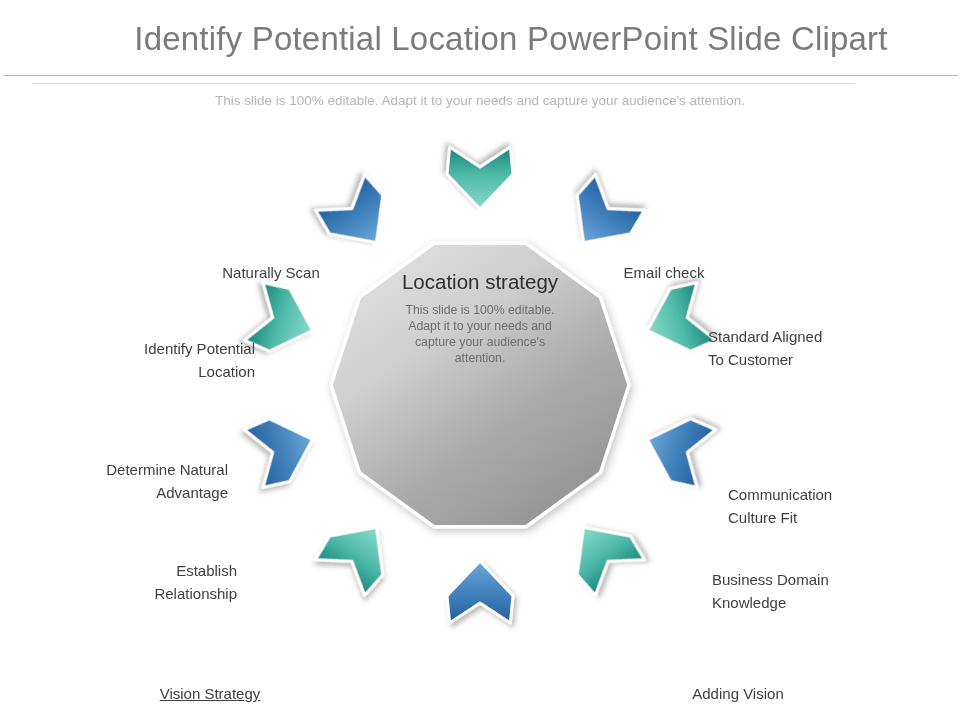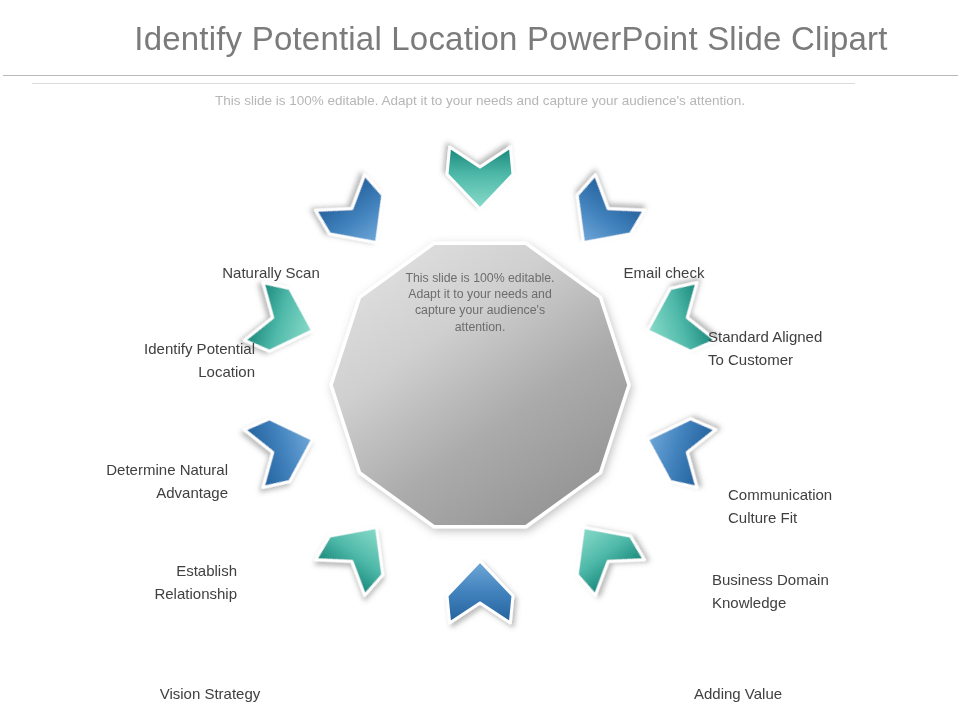--- a/index.html
+++ b/index.html
@@ -187,35 +187,36 @@
             <polygon points="0,0 -33,34.720000000000006 -30.360000000000003,62 0,42 30.360000000000003,62 33,34.720000000000006" fill="url(#gradBlue)" stroke="#ffffff" stroke-width="3" stroke-linejoin="round"></polygon>
           </g>
         </g>
 
       <g filter="url(#centerShadow)">
         <polygon id="center-poly" fill="url(#gradCenter)" stroke="#ffffff" stroke-width="3.5" stroke-linejoin="round" points="271.04,83.29 345.54,137.42 374.00,225.00 345.54,312.58 271.04,366.71 178.96,366.71 104.46,312.58 76.00,225.00 104.46,137.42 178.96,83.29"></polygon>
       </g>
     </svg>
 
     <div id="center-text">
+      <div id="center-heading">Location strategy</div>
       <div id="center-body">This slide is 100% editable. Adapt it to your needs and capture your audience's attention.</div>
     </div>
   </div>
 
   <div id="label-layer">
       <div class="label ctr" style="top: 142px; left: 171px; width: 200px;">Naturally  Scan</div>
       <div class="label ctr" style="top: 142px; left: 564px; width: 200px;">Email check</div>
       <div class="label left" style="top: 218px; left: -5px; width: 260px; padding-right: 0px;">Identify Potential
 Location</div>
       <div class="label right" style="top: 206px; left: 708px;">Standard Aligned
 To Customer</div>
       <div class="label left" style="top: 339px; left: -32px; width: 260px; padding-right: 0px;">Determine Natural
 Advantage</div>
       <div class="label right" style="top: 352px; left: 728px; margin-top: 12px;">Communication
 Culture Fit</div>
       <div class="label left" style="top: 440px; left: -23px; width: 260px; padding-right: 0px;">Establish
 Relationship</div>
       <div class="label right" style="top: 449px; left: 712px;">Business Domain
 Knowledge</div>
-      <div class="label ctr" style="top: 563px; left: 110px; width: 200px;">Vision Strategy</div>
-      <div class="label ctr" style="top: 563px; left: 638px; width: 200px;">Adding Value</div>
+      <div class="label ctr" style="top: 563px; left: 110px; width: 200px; text-decoration: underline;">Vision Strategy</div>
+      <div class="label ctr" style="top: 563px; left: 638px; width: 200px;">Adding Vision</div>
     </div>
 </div>
 
 </body></html>

